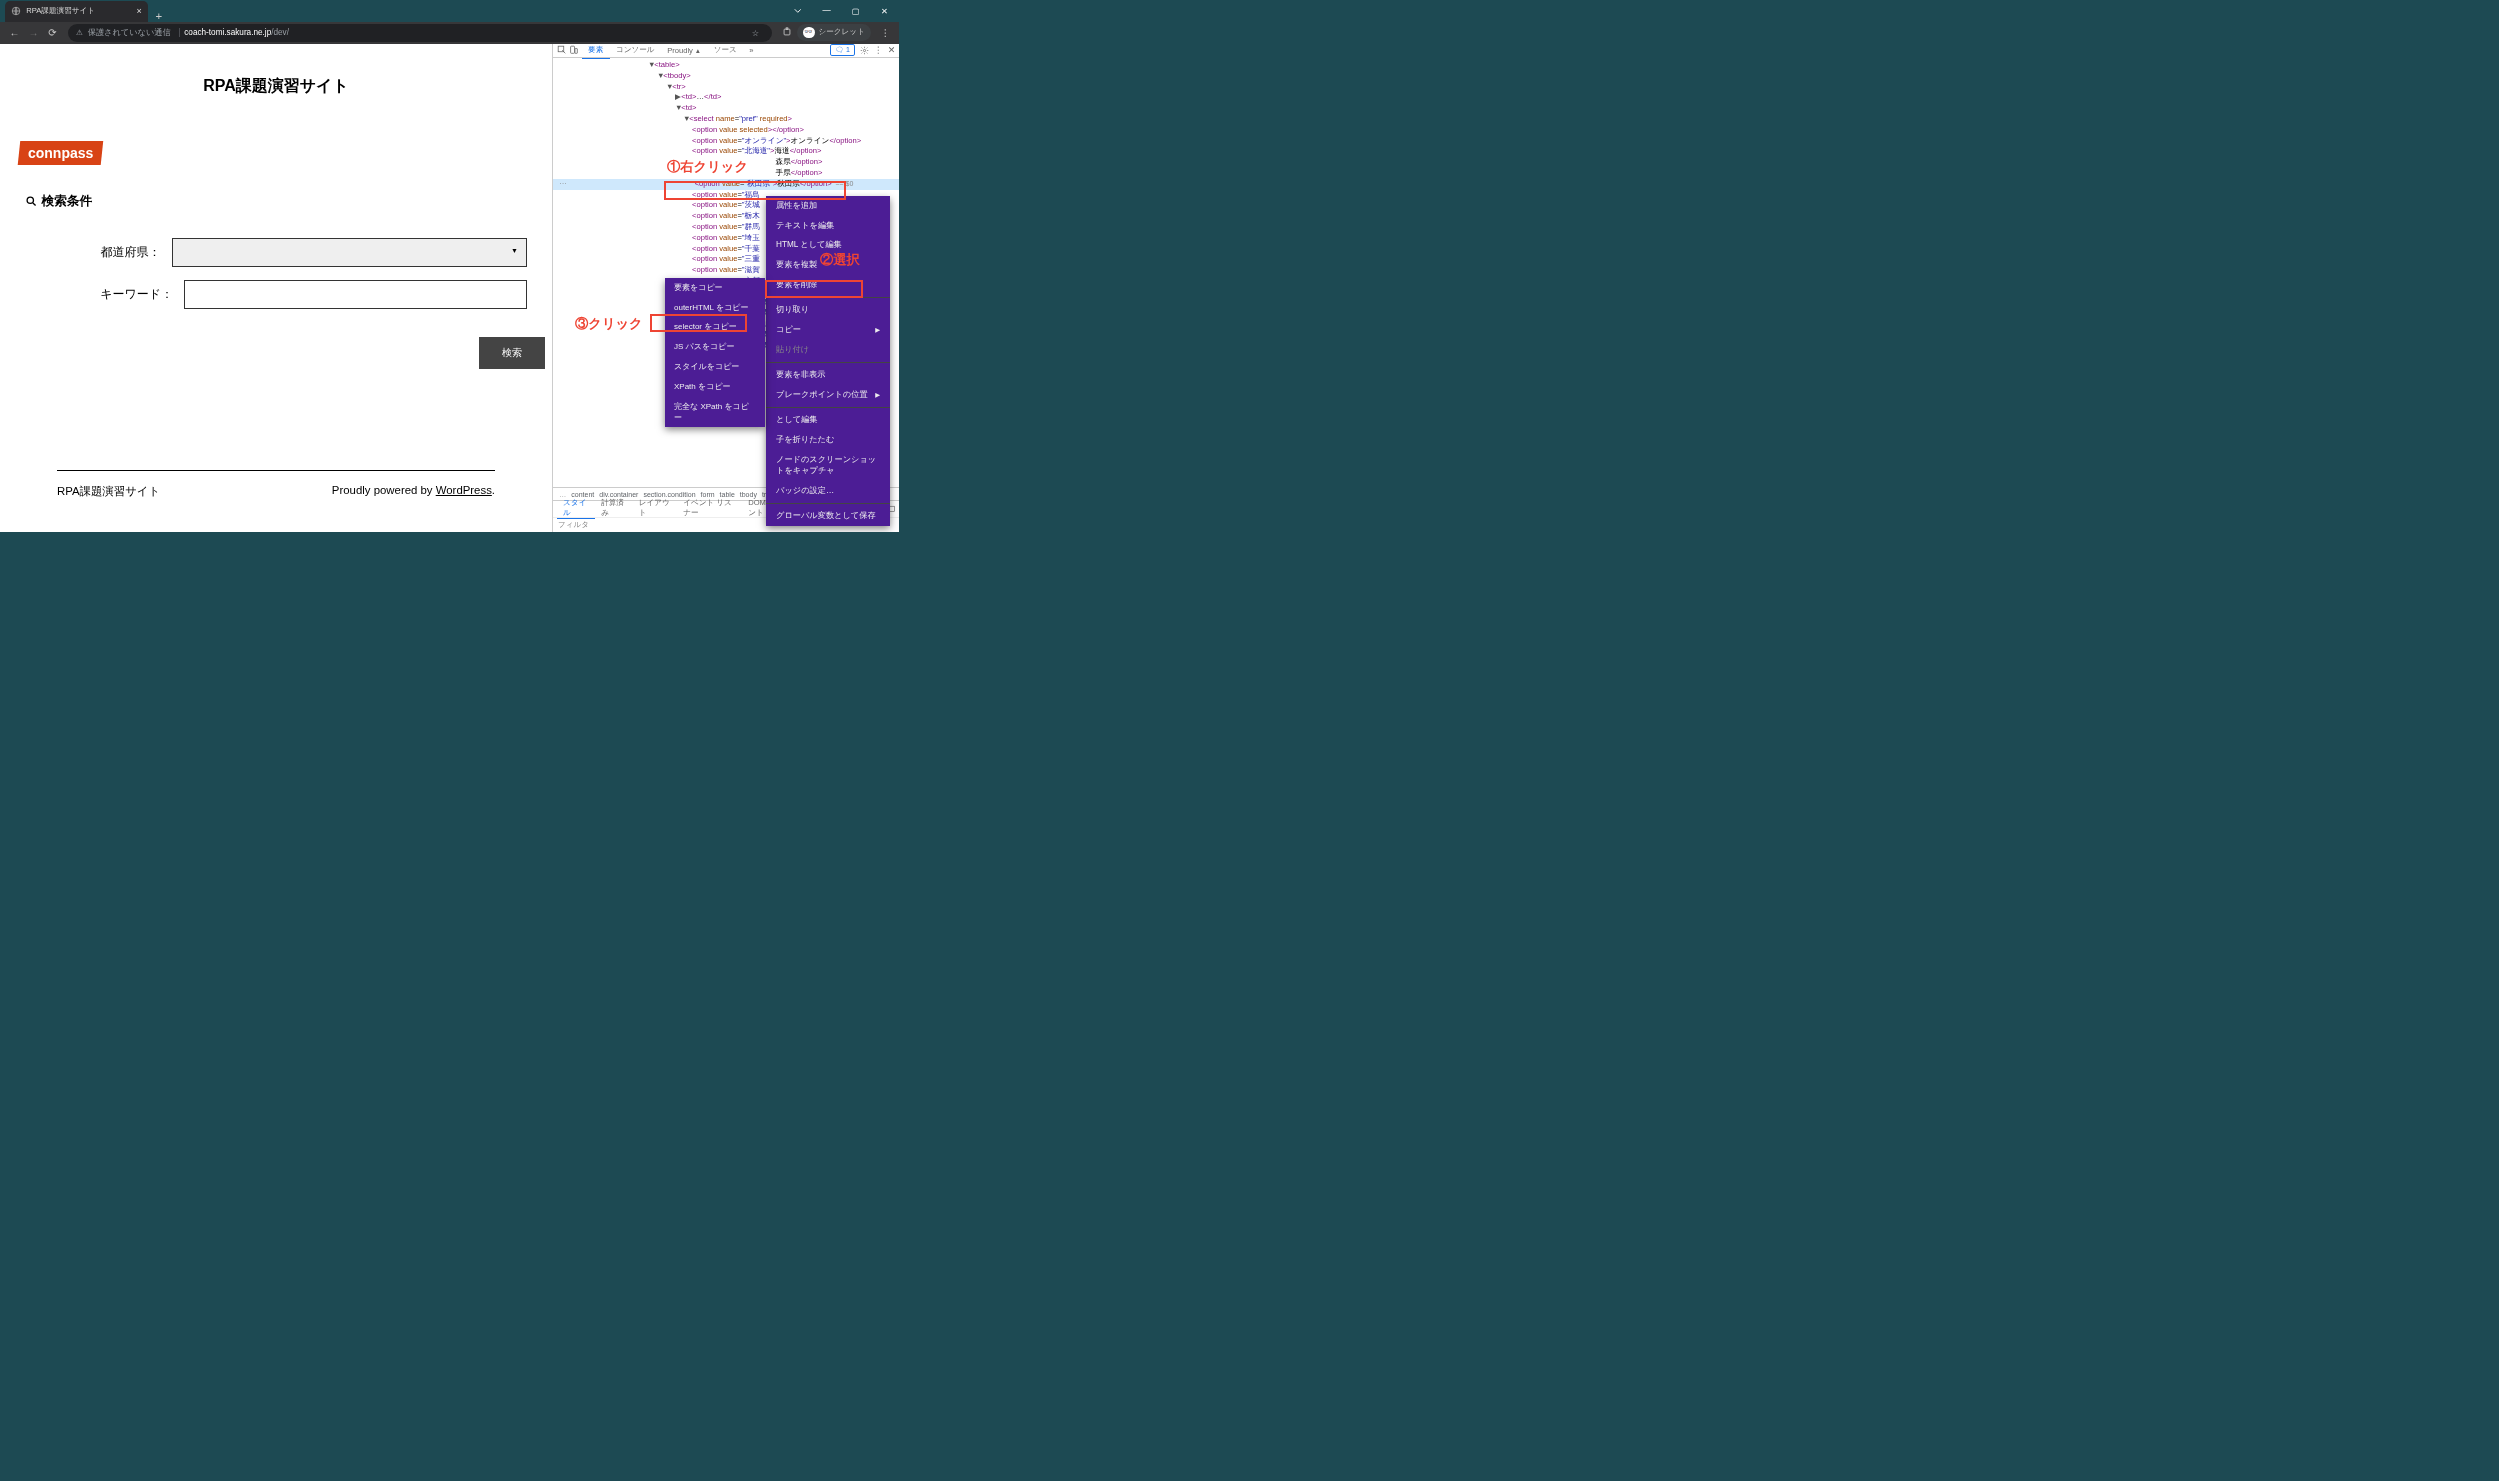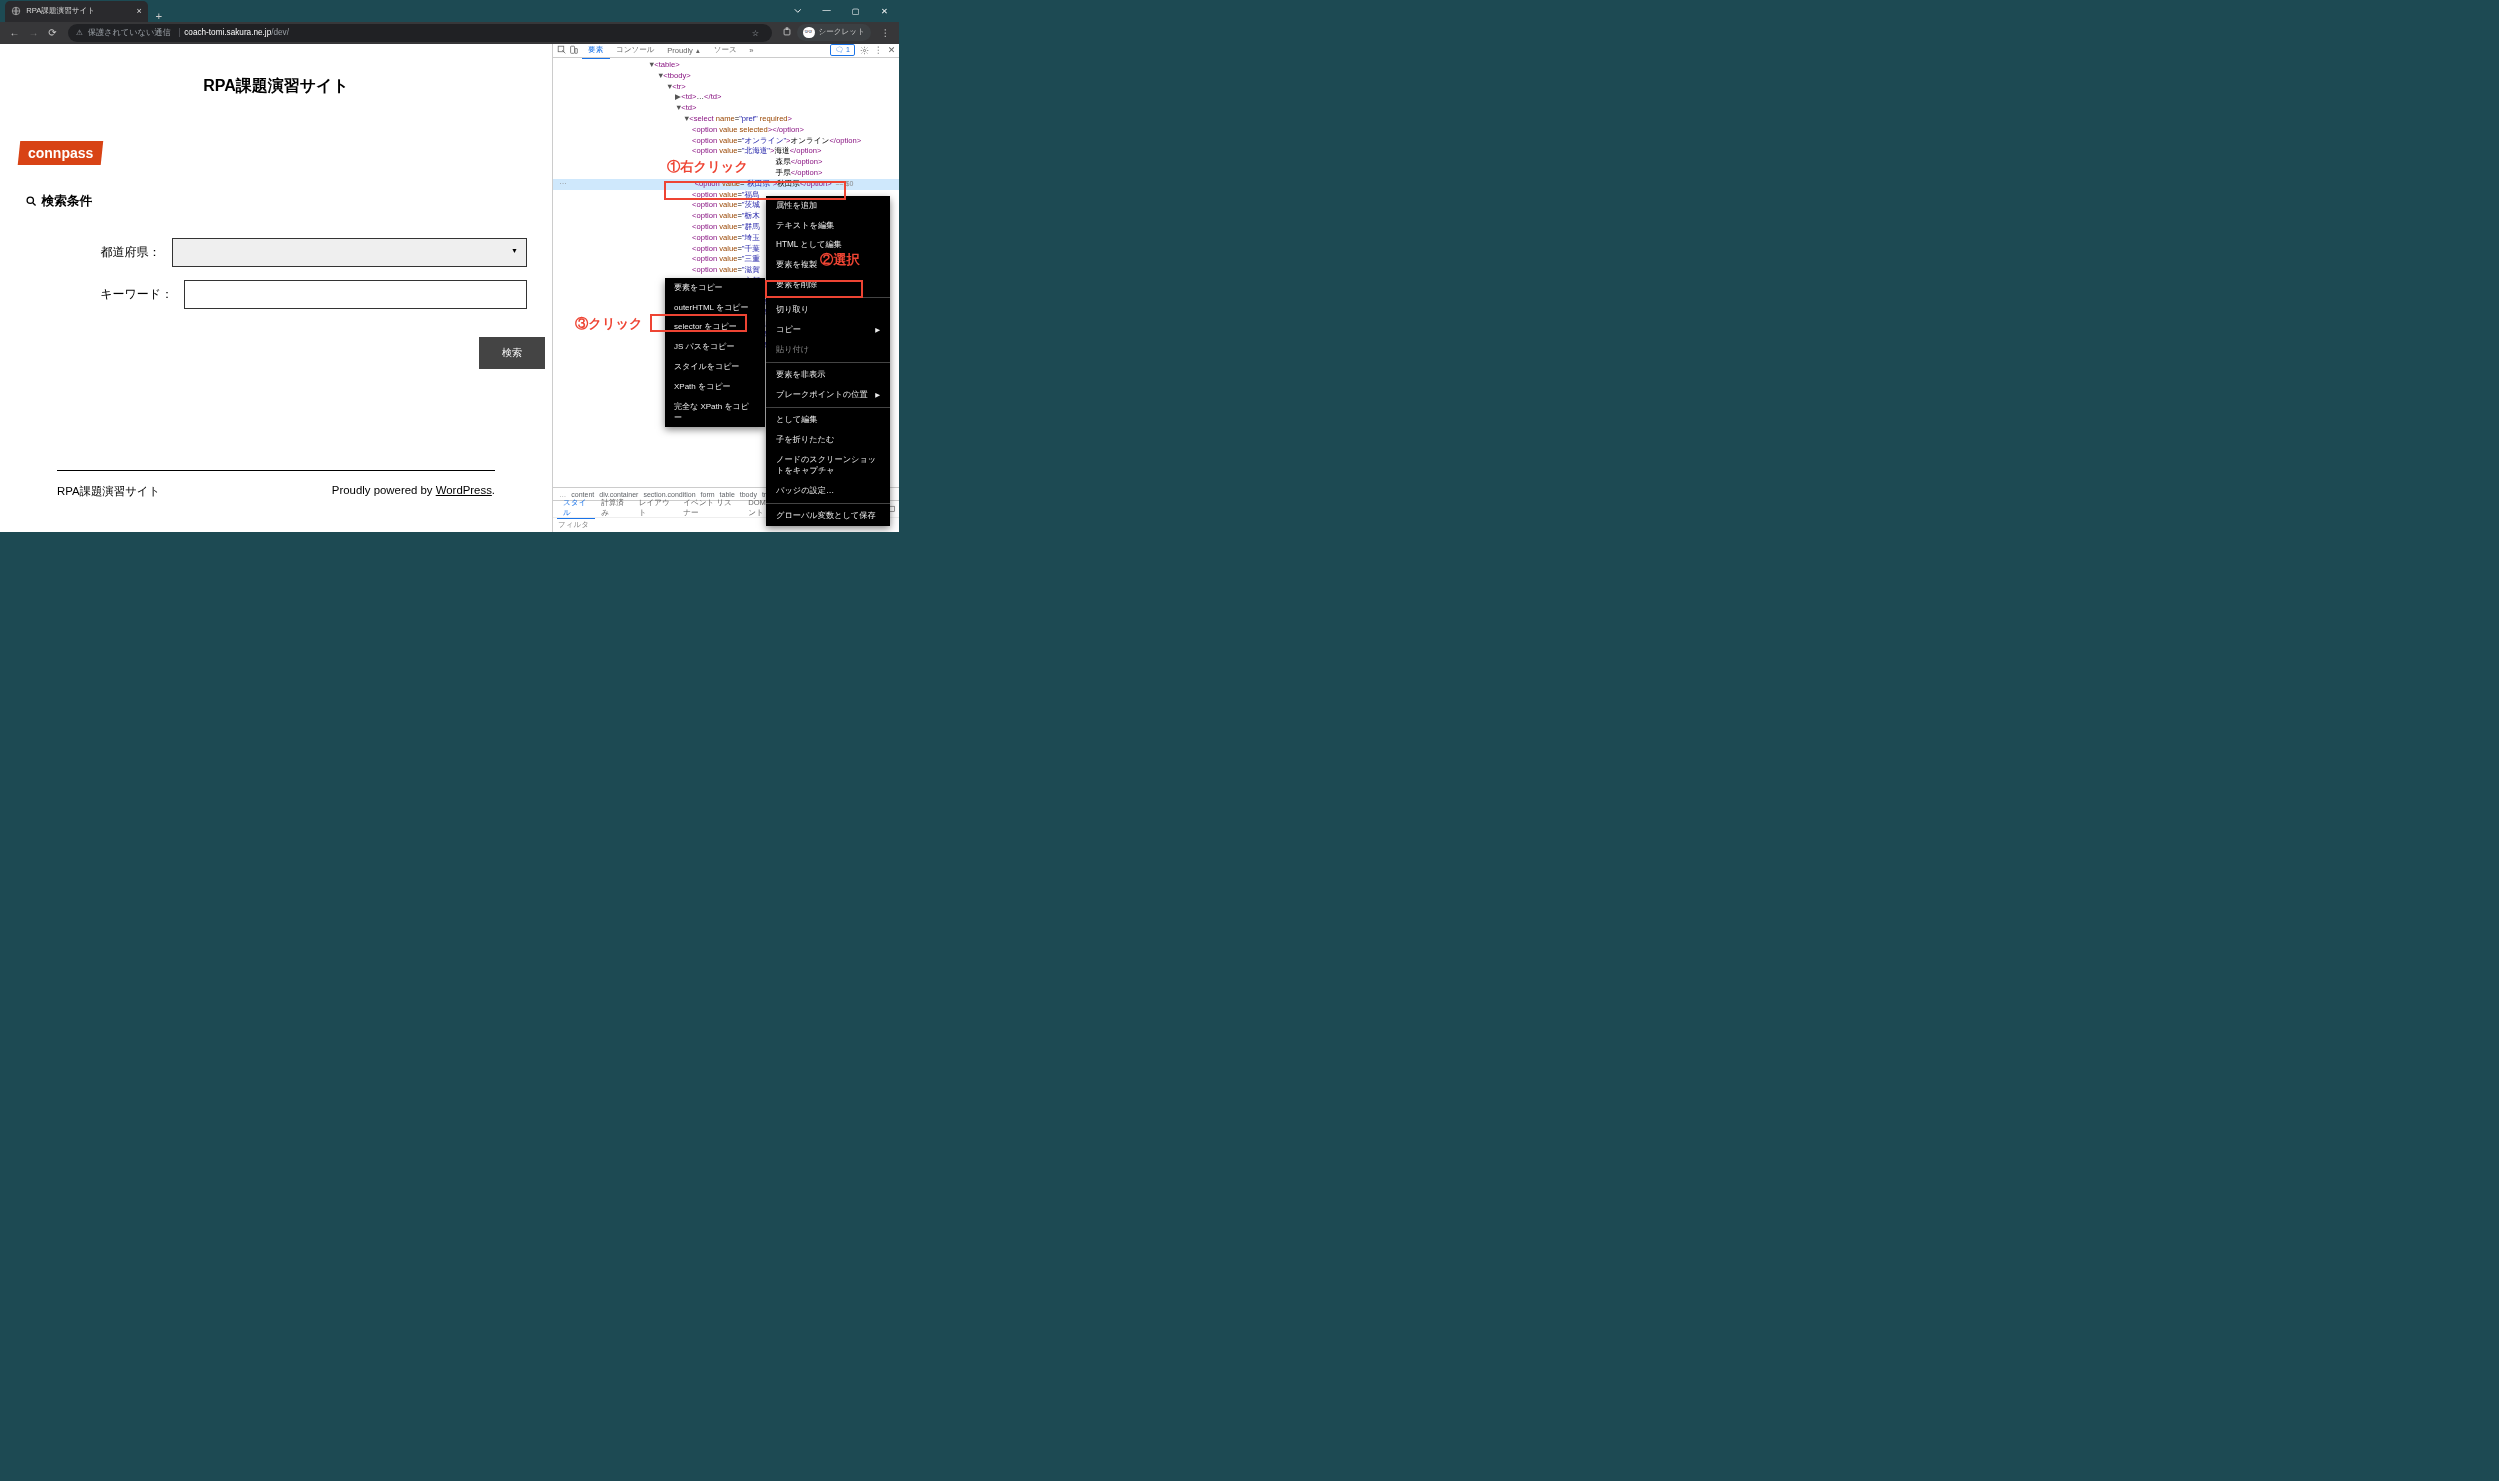--- a/index.html
+++ b/index.html
@@ -71,21 +71,21 @@
 .redbox { position: absolute; border: 2.5px solid #e43; pointer-events: none; }
 .redbox.b1 { left: 111px; top: 137px; width: 182px; height: 19px; }
 .redbox.b2 { left: 212px; top: 236px; width: 98px; height: 18px; }
 .redbox.b3 { left: 97px; top: 270px; width: 97px; height: 18px; }
 
 .ann { position: absolute; color: #e43; font-weight: bold; font-size: 13.3px; }
 .ann.a1 { left: 114px; top: 114px; }
 .ann.a2 { left: 267px; top: 207px; text-align: right; }
 .ann.a3 { left: 22px; top: 271px; }
 
-.ctx-menu { position: absolute; background: #000000; color: #eee; font-size: 8.2px; width: 124px; box-shadow: 0 2.5px 7.6px rgba(0,0,0,0.5); }
+.ctx-menu { position: absolute; background: #4c1d95; color: #eee; font-size: 8.2px; width: 124px; box-shadow: 0 2.5px 7.6px rgba(0,0,0,0.5); }
 .ctx-item { padding: 4.4px 10px; display: flex; align-items: center; }
 .ctx-item .arrow { margin-left: auto; font-size: 6.3px; }
 .ctx-sep { height: 0.6px; background: #444; margin: 2.5px 0; }
 .ctx-item.disabled { color: #888; }
 
 .ctx-main { left: 213px; top: 152px; }
 .ctx-sub { left: 112px; top: 234px; width: 100px; }
 .ctx-sub .ctx-item { padding: 4.4px 9px; font-size: 8px; }
 
 .crumbs { height: 12.7px; border-top: 0.6px solid #ccc; display: flex; align-items: center; font-size: 7px; color: #5f6368; padding: 0 3.8px; overflow: hidden; }

